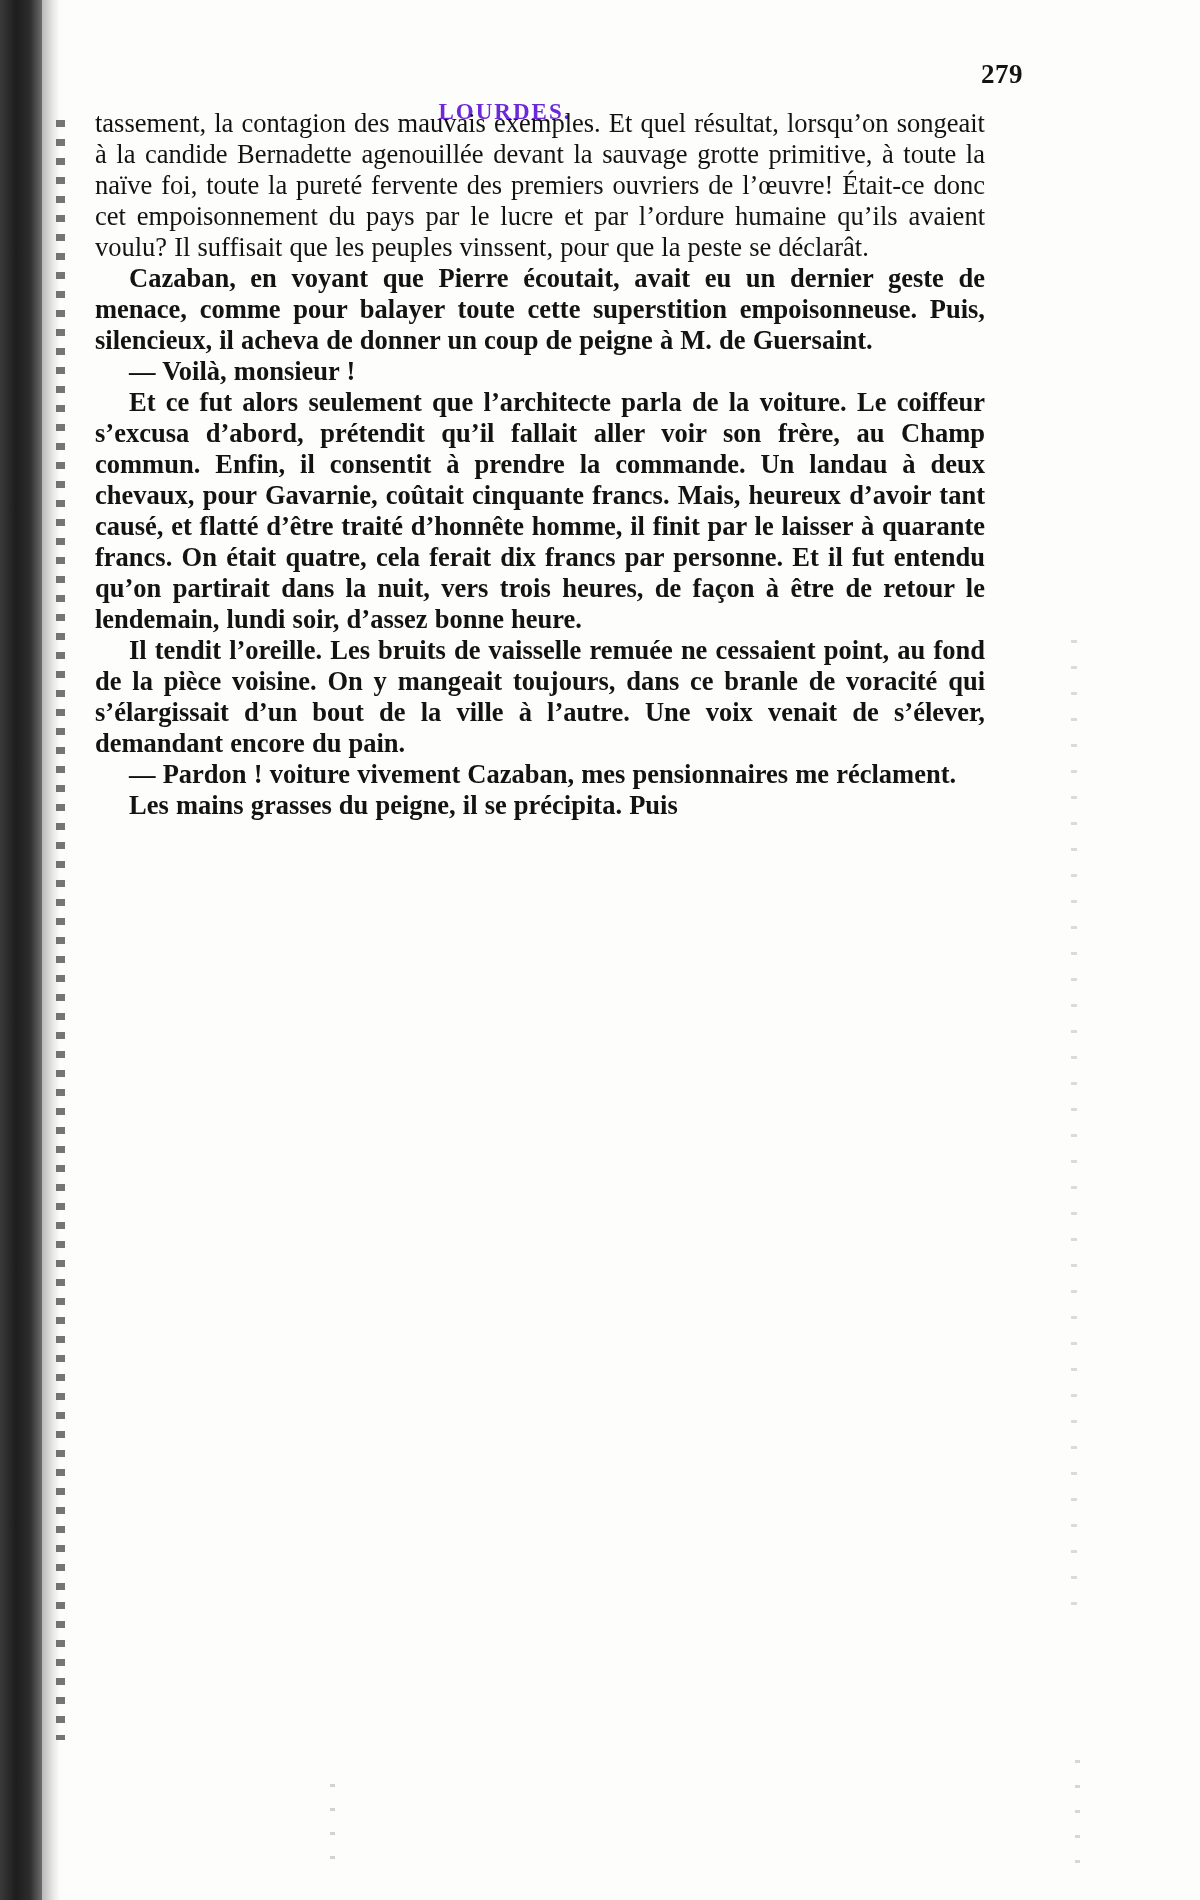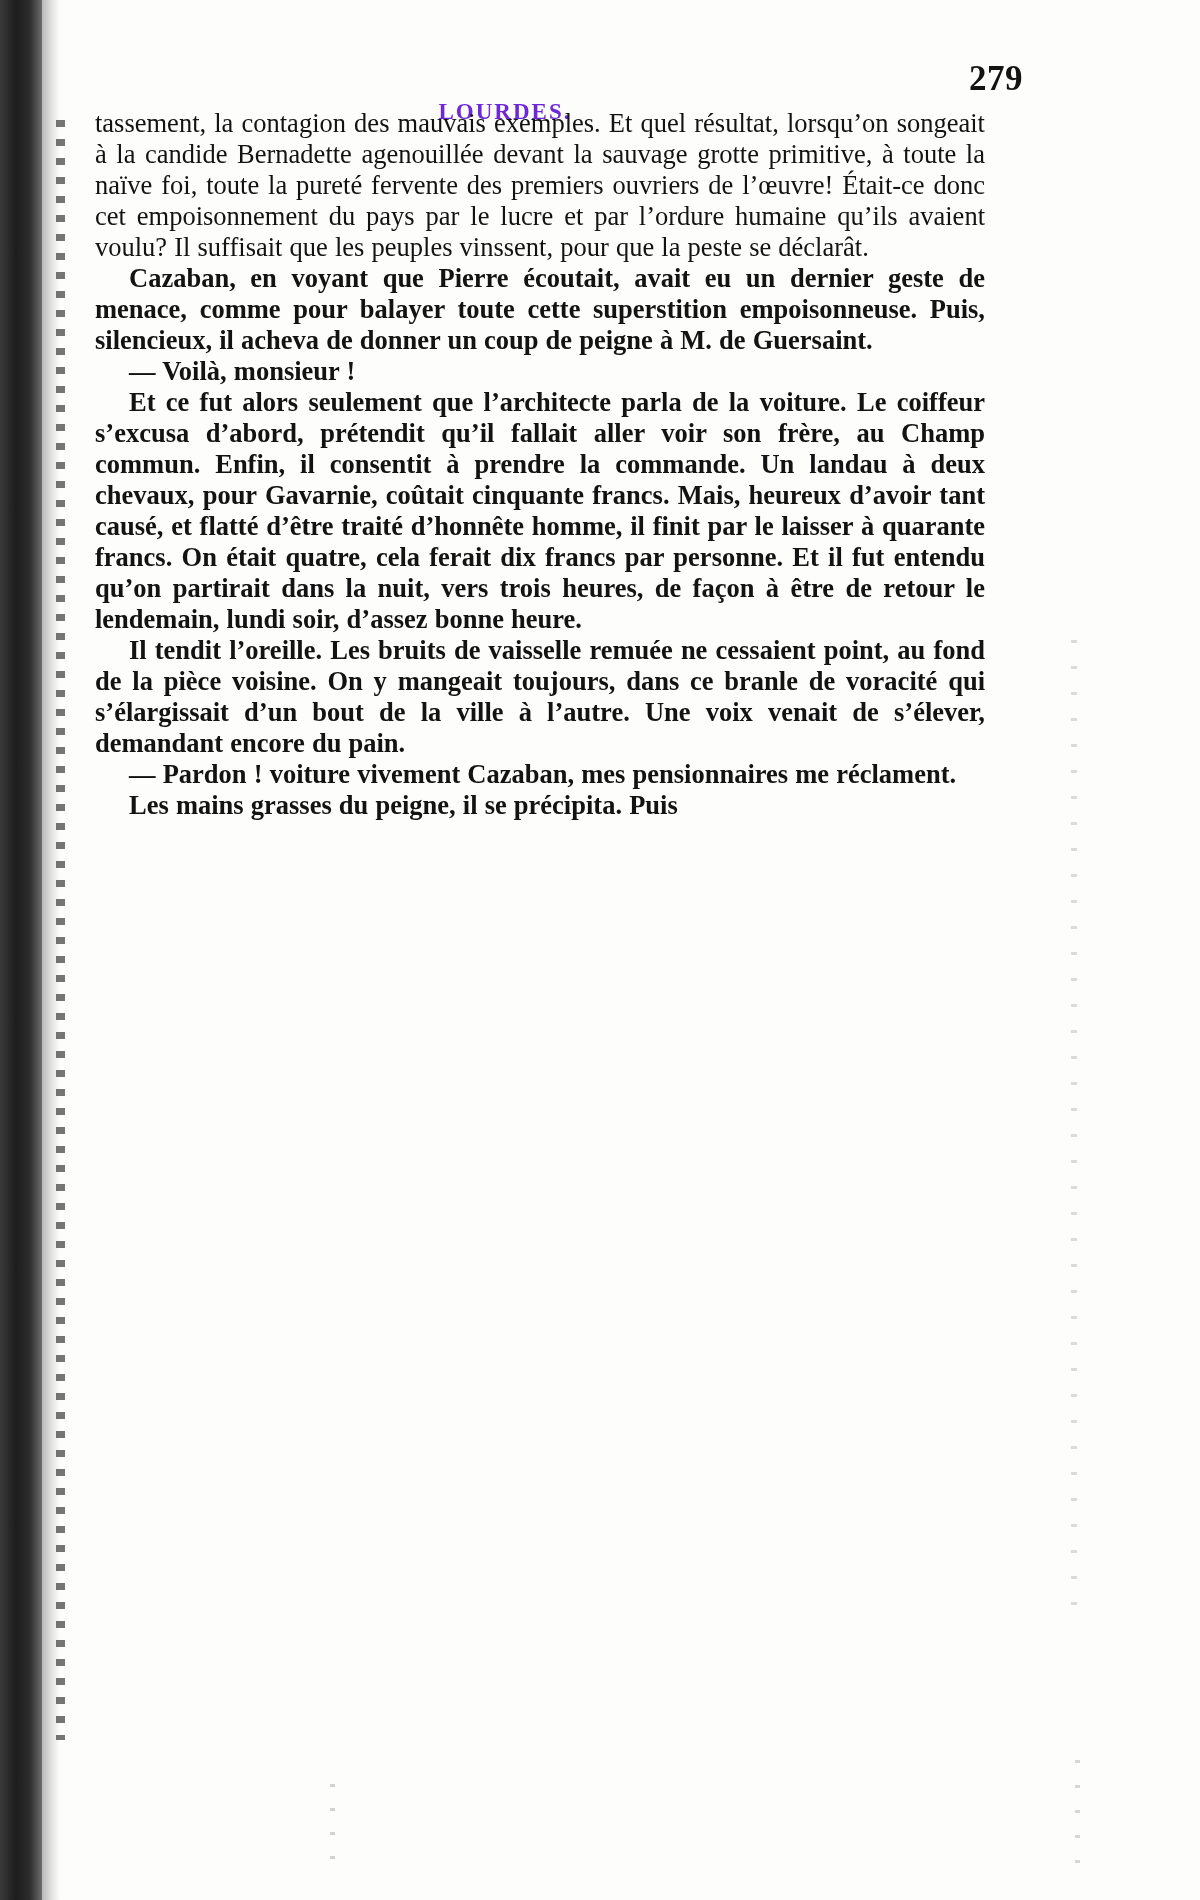--- a/index.html
+++ b/index.html
@@ -84,21 +84,21 @@
     font-weight: bold;
     letter-spacing: 2.0px;
     color: #6d28d9;
     margin-top: 37px;
   }
   .page-number {
     position: absolute;
     right: 12px;
     top: -3px;
     font-family: "Liberation Serif", serif;
-    font-size: 35px;
+    font-size: 27px;
     font-weight: bold;
     letter-spacing: 0.5px;
     color: #141414;
   }
 
   
   .body-text {
     position: absolute;
     top: 108px;
     left: 0;

